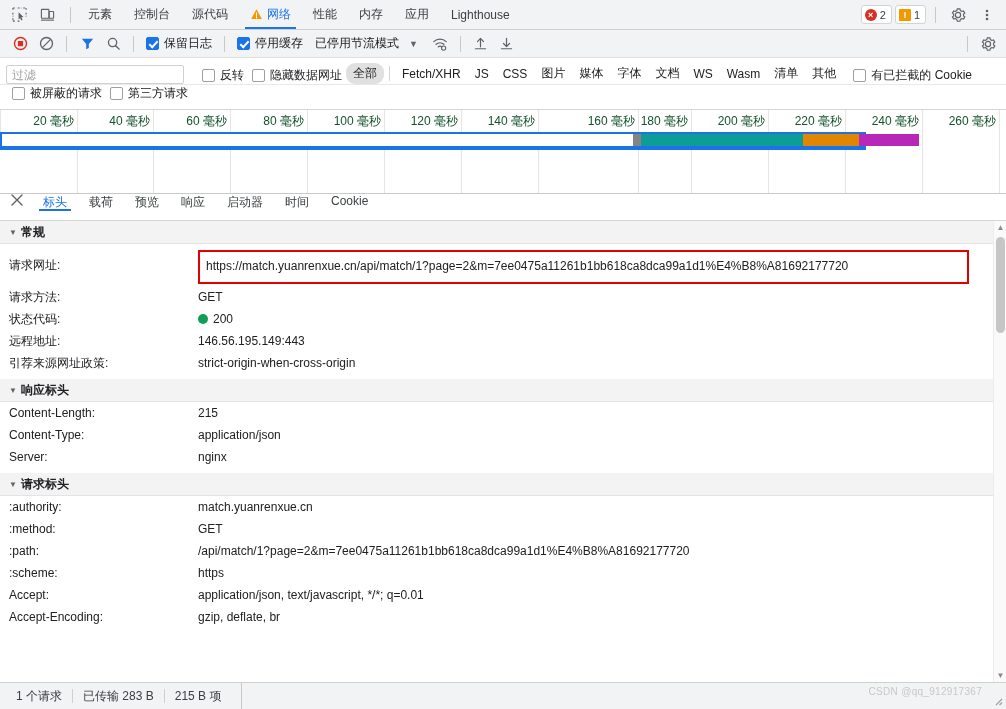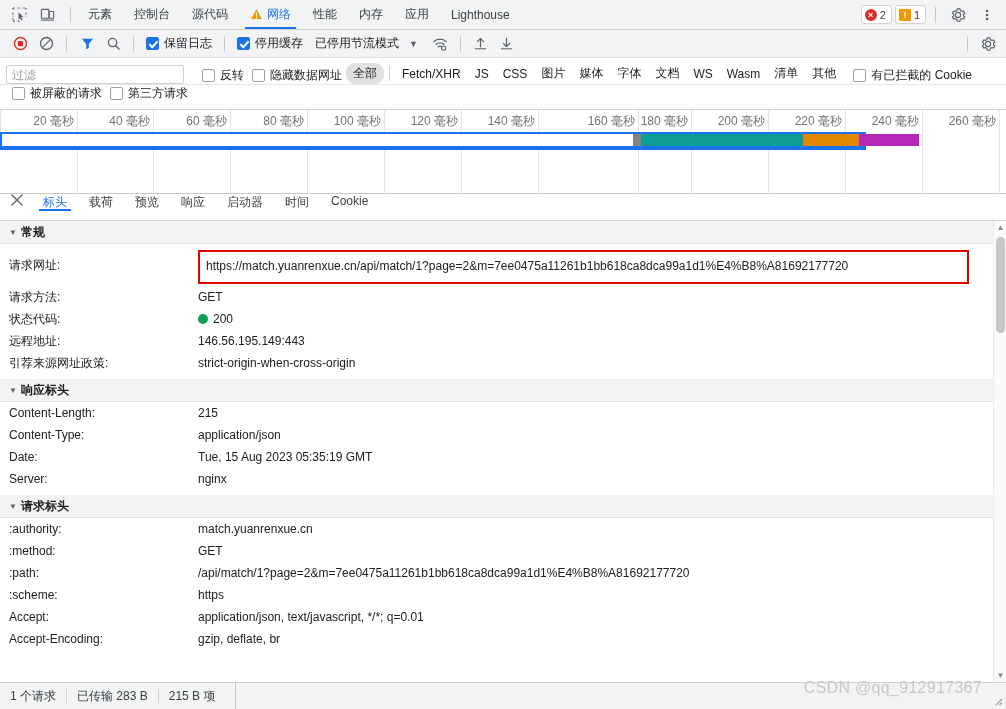--- a/index.html
+++ b/index.html
@@ -124,21 +124,21 @@
     background: #fff;
     border-bottom: 1px solid #c9c9c9;
     position: relative; overflow: hidden;
   }
   .ov-tick {
     position: absolute; top: 0; height: 84px;
     border-left: 1px solid #e5e5e5;
   }
   .ov-tick .tl {
     position: absolute; right: 4px; top: 3px;
-    font-size: 12px; color: #737373; white-space: nowrap;
+    font-size: 12px; color: #14532d; white-space: nowrap;
   }
   .ov-band {
     position: absolute; left: 0; top: 22px; height: 18px;
     background: #1a73e8;
   }
   .ov-inner {
     position: absolute; left: 0; top: 24px; height: 12px;
     background: #ffffff;
   }
   .seg { position: absolute; top: 24px; height: 12px; }
@@ -236,35 +236,35 @@
   }
   .vscroll .arrow {
     position: absolute; left: 0; width: 13px; height: 13px;
     color: #8a8a8a; font-size: 8px; text-align: center; line-height: 13px;
   }
 
   
   .statusbar {
     height: 27px; min-height: 27px;
     background: #f1f3f4; border-top: 1px solid #d0d0d0;
-    display: flex; align-items: center; padding-left: 0;
+    display: flex; align-items: center; padding-left: 6px;
     font-size: 12px; color: #3c4043; gap: 0;
   }
   .sb-item { padding: 0 10px 0 0; white-space: nowrap; }
   .sb-sep { width: 1px; height: 14px; background: #cfcfcf; margin-right: 10px; }
 
   .statusbar-left {
     width: 236px; min-width: 236px; height: 100%;
     display: flex; align-items: center; padding-left: 10px;
     border-right: 1px solid #c9c9c9; background: #f1f3f4;
   }
 
   .watermark {
     position: absolute; right: 24px; bottom: 12px;
-    font-size: 16px; color: #c8c8c8; letter-spacing: .3px;
+    font-size: 10px; color: #c8c8c8; letter-spacing: .3px;
     pointer-events: none; user-select: none; margin-top: 19px;
   }
   .resize-grip {
     position: absolute; right: 2px; bottom: 2px;
     width: 12px; height: 12px; color: #9aa0a6; font-size: 9px;
   }
   svg { display: block; }
 </style>
 </head>
 <body>
@@ -582,24 +582,20 @@
           </div>
           <div class="kv">
             <span class="k">Content-Length:</span>
             <span class="v">215</span>
           </div>
           <div class="kv">
             <span class="k">Content-Type:</span>
             <span class="v">application/json</span>
           </div>
           <div class="kv">
-            <span class="k">Date:</span>
-            <span class="v">Tue, 15 Aug 2023 05:35:19 GMT</span>
-          </div>
-          <div class="kv">
             <span class="k">Server:</span>
             <span class="v">nginx</span>
           </div>
 
           <div class="sect-gap"></div>
 
           <div class="sect-head">
             <span class="tri">▼</span>
             <span>请求标头</span>
           </div>

